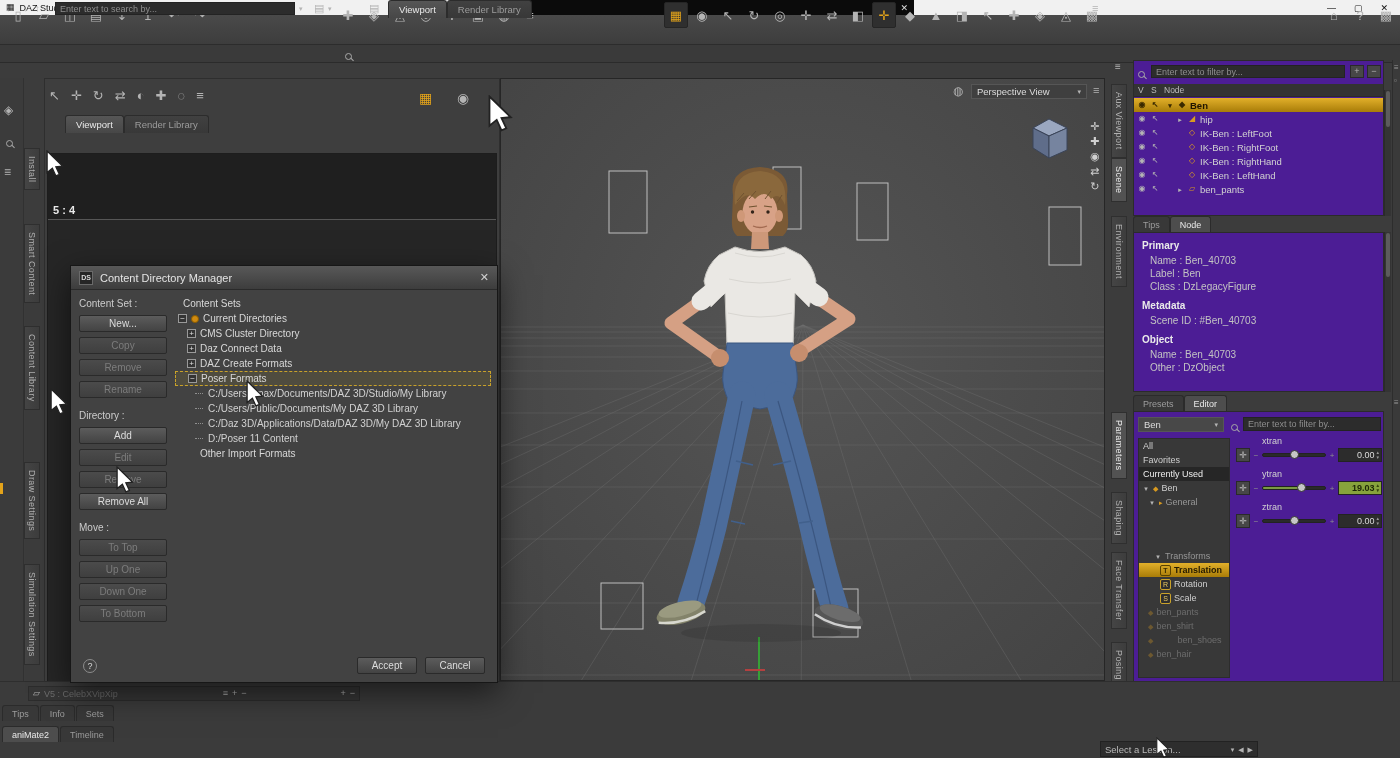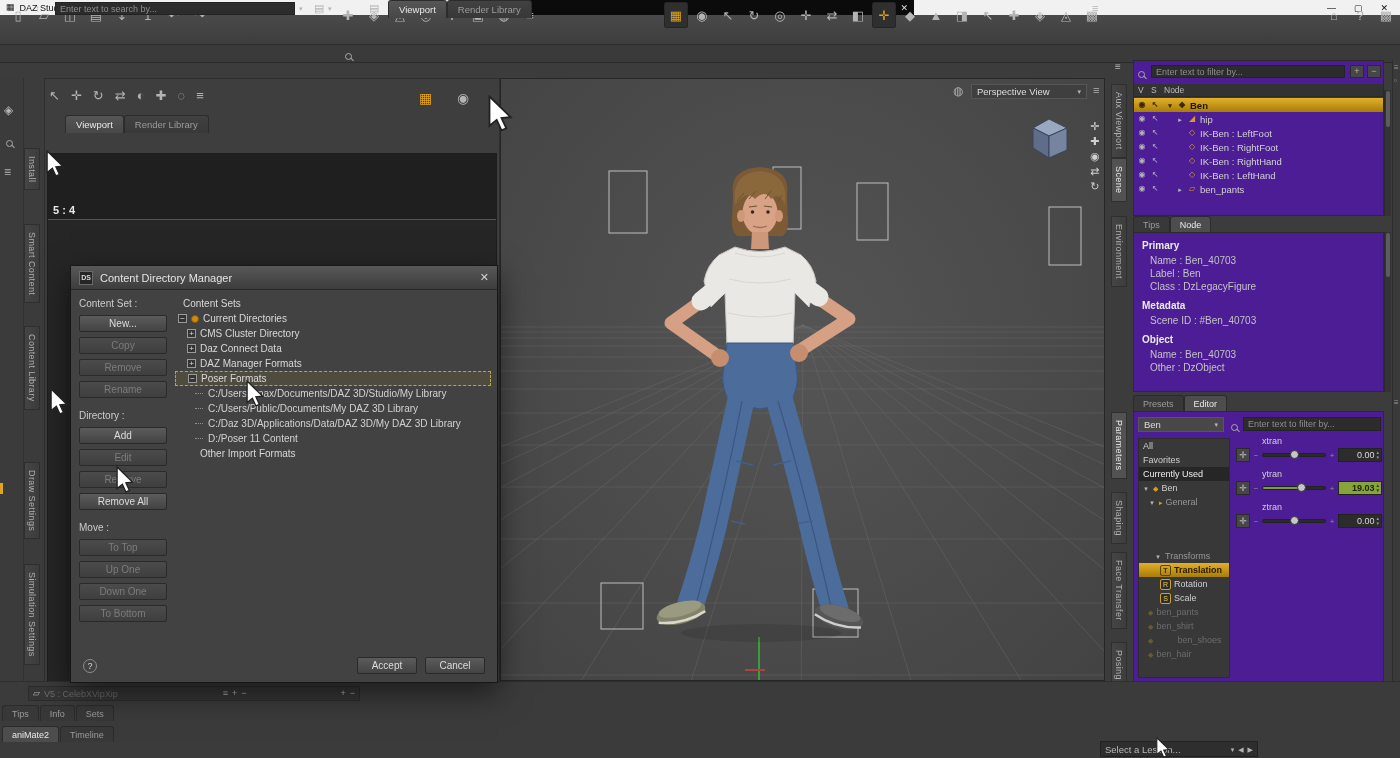--- a/index.html
+++ b/index.html
@@ -646,21 +646,21 @@
         <div class="tree-row lvl1">
           <span class="expbox">+</span>
           <span>CMS Cluster Directory</span>
         </div>
         <div class="tree-row lvl1">
           <span class="expbox">+</span>
           <span>Daz Connect Data</span>
         </div>
         <div class="tree-row lvl1">
           <span class="expbox">+</span>
-          <span>DAZ Manager Formats</span>
+          <span>DAZ Create Formats</span>
         </div>
         <div class="tree-row lvl1 sel">
           <span class="expbox">−</span>
           <span>Poser Formats</span>
         </div>
         <div class="tree-row lvl2">
           <span class="branch"></span>
           <span>C:/Users/hmax/Documents/DAZ 3D/Studio/My Library</span>
         </div>
         <div class="tree-row lvl2">

